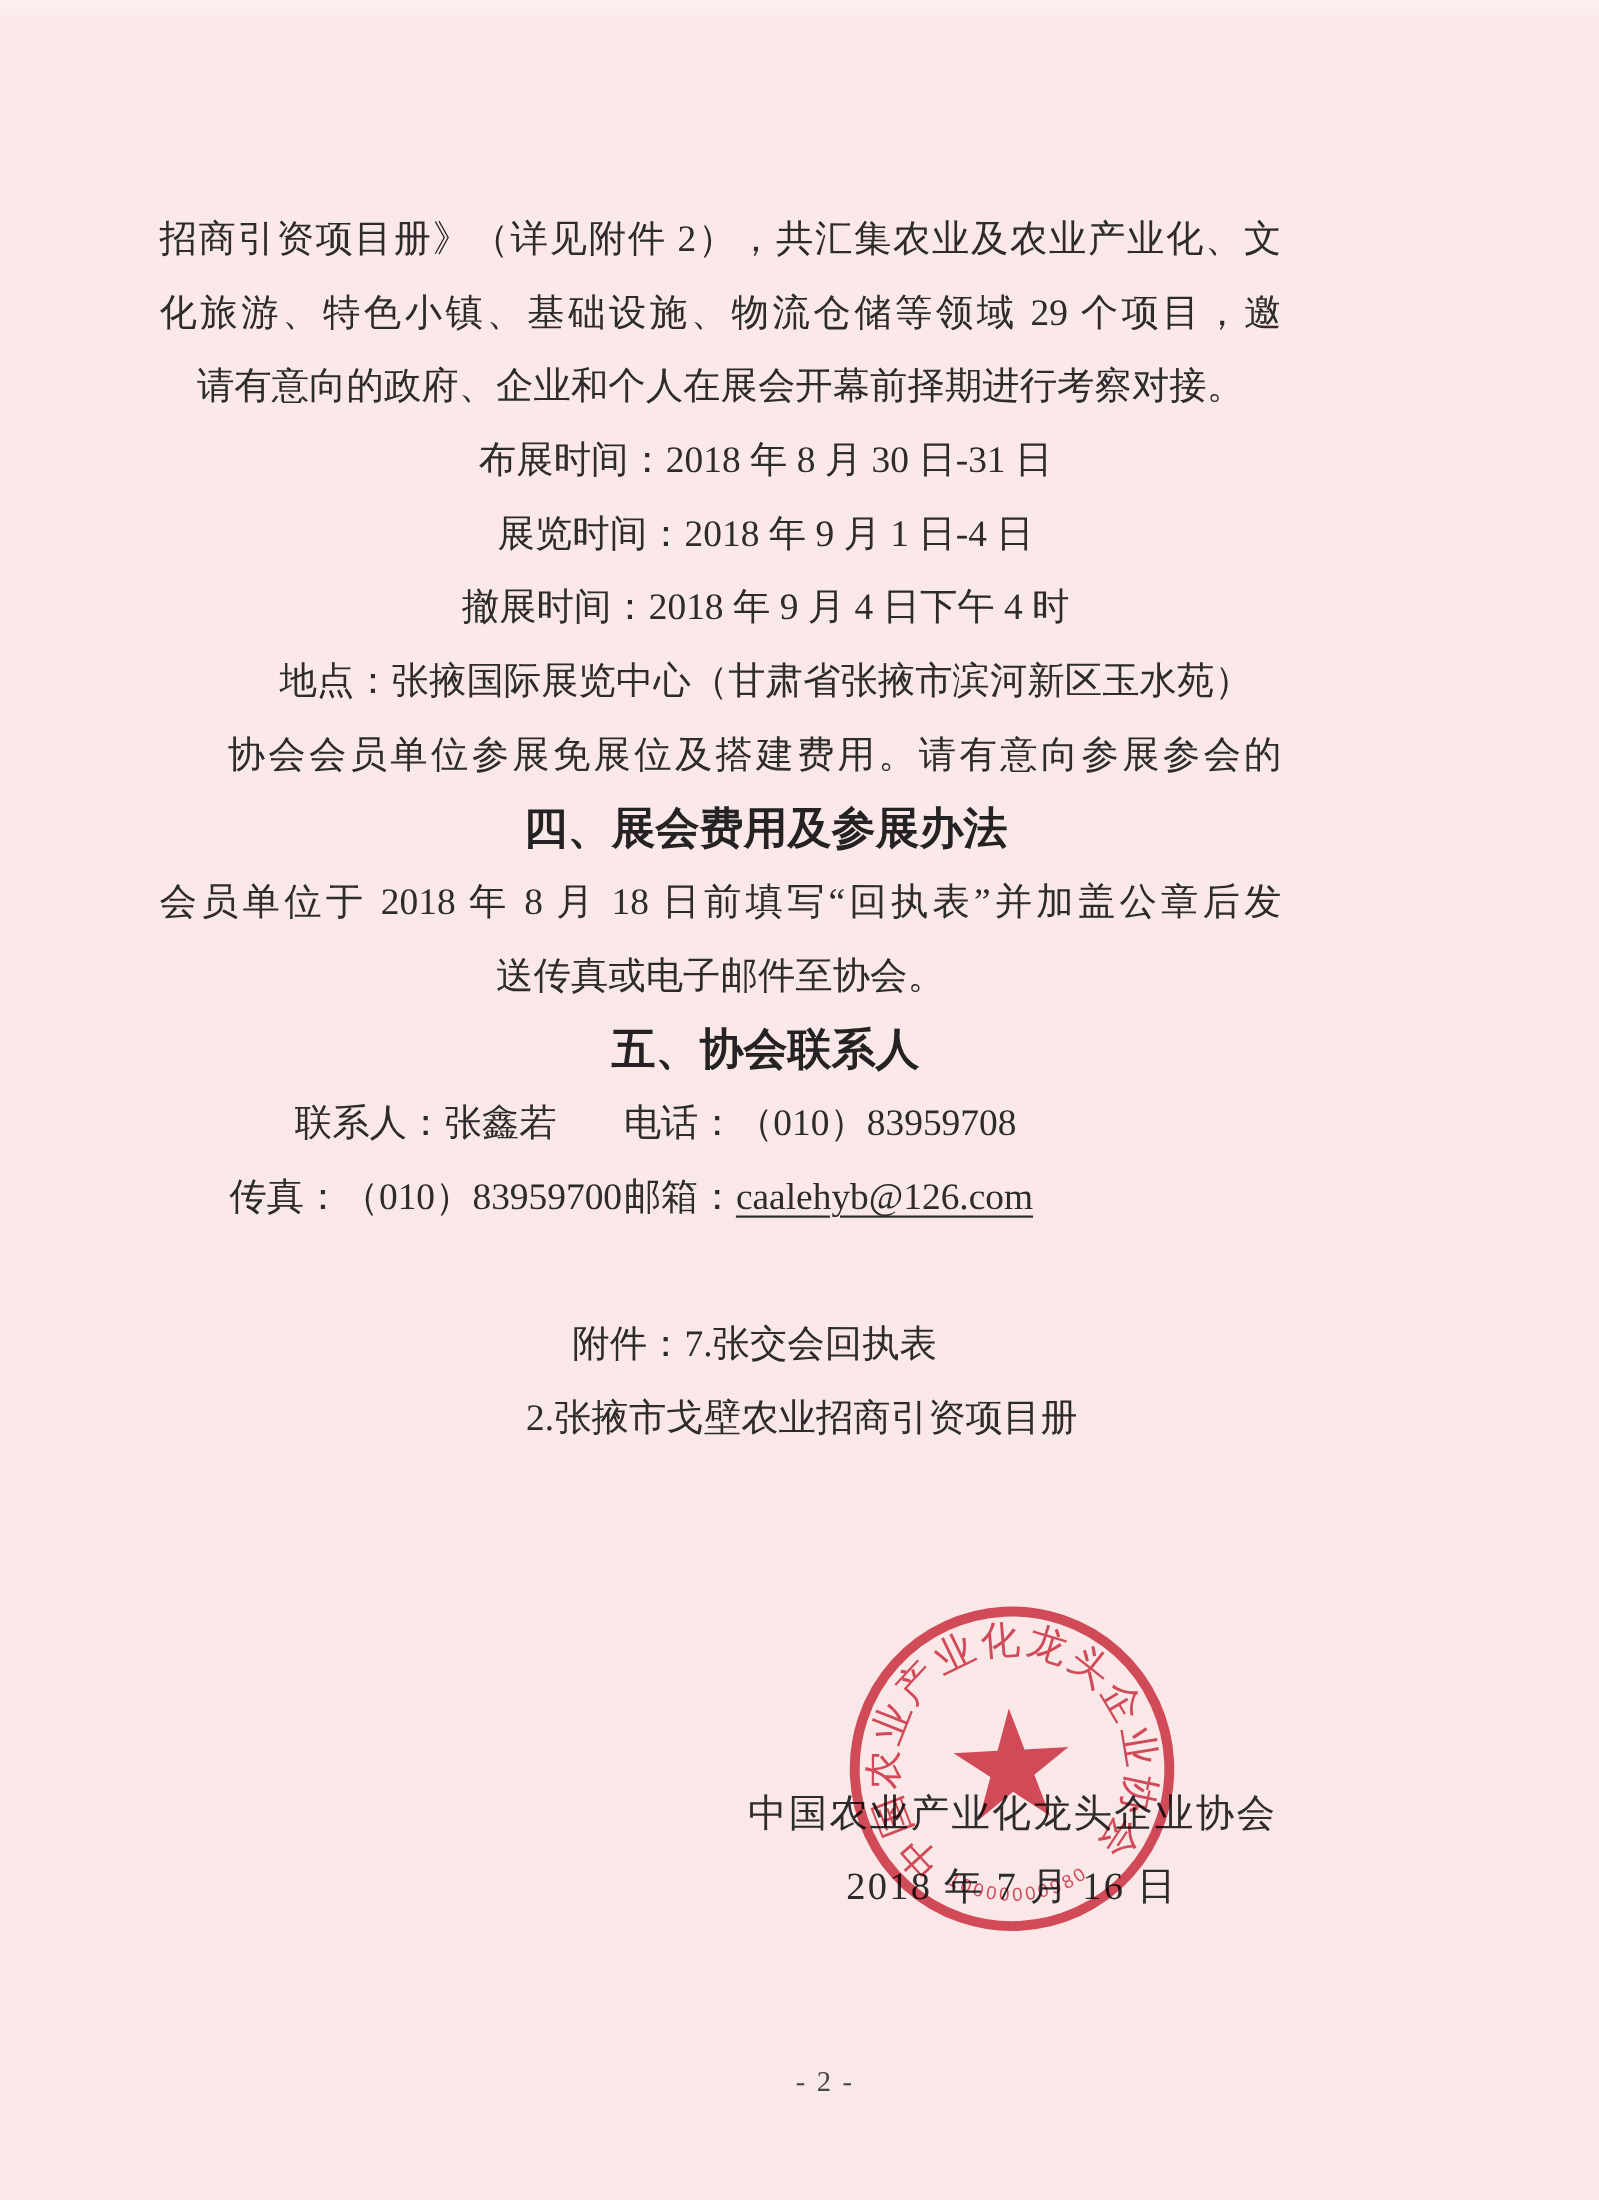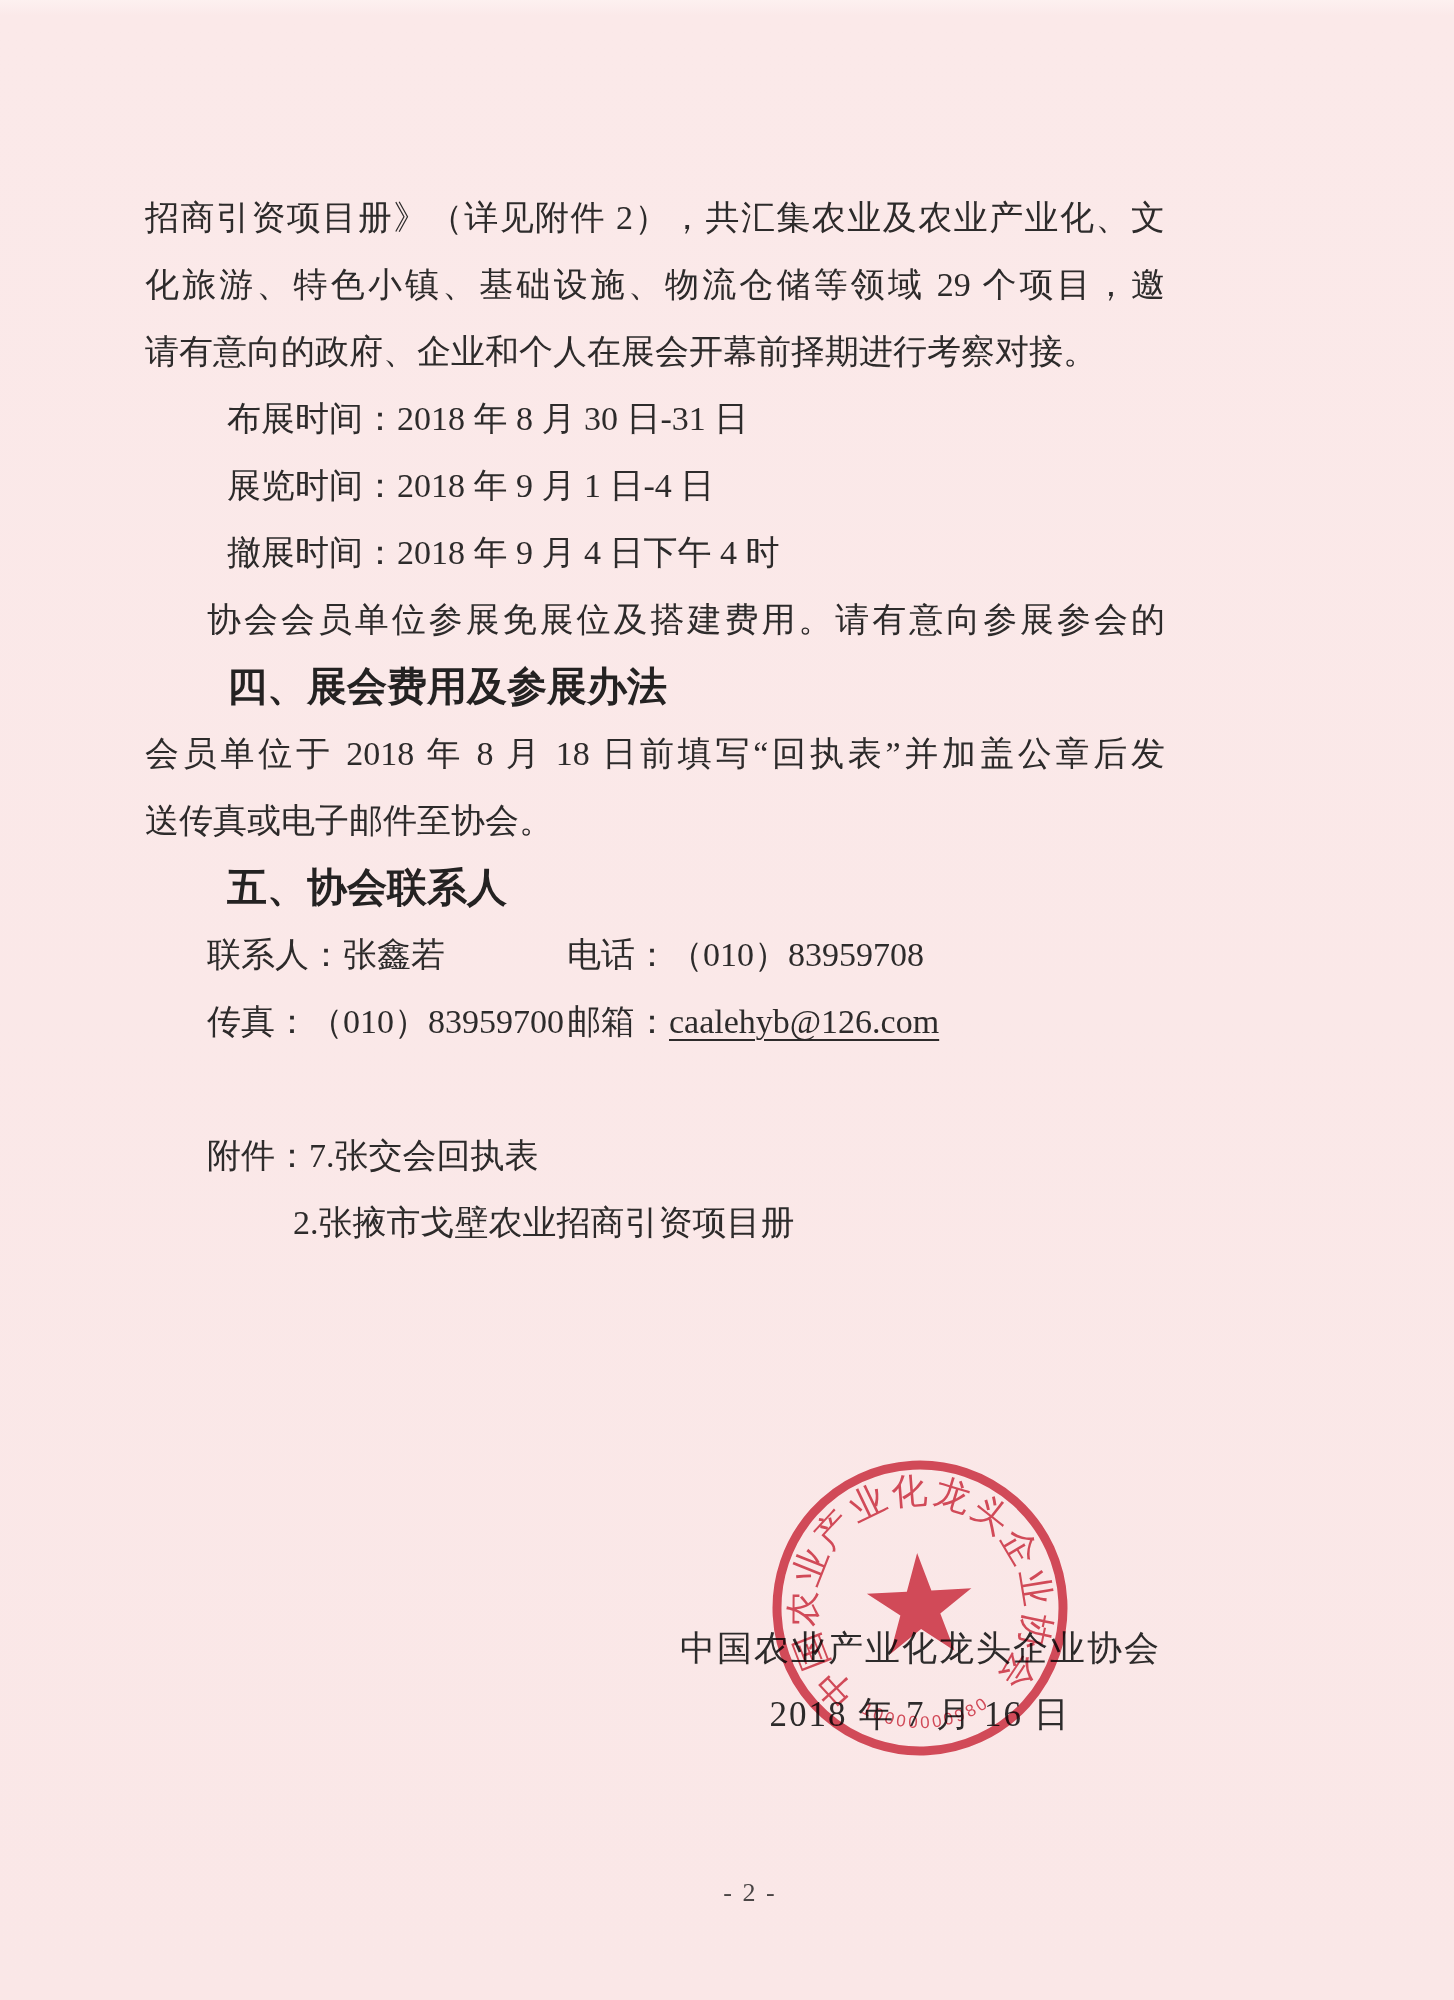--- a/index.html
+++ b/index.html
@@ -9,21 +9,21 @@
     margin:0 auto;
     background:linear-gradient(180deg,#fdf1f0 0,#fbe9e9 16px,#fae7e7 100%);
     font-family:"Liberation Serif","DejaVu Serif",serif;
     color:#2d2b2b;
     overflow:hidden;
   }
   .content {
     position:absolute; left:145px; top:184px; width:1020px;
     font-size:34px; line-height:67px;
   }
-  .line { height:67px; white-space:nowrap; }
+  .line { height:67px; white-space:nowrap;text-align:center; }
   .fill { white-space:normal; text-align:justify; text-align-last:justify; text-justify:inter-character; }
   .heading {
     font-family:"Liberation Sans","DejaVu Sans",sans-serif;
     font-weight:bold; font-size:40px; color:#242222;
   }
   .ind2h { padding-left:82px; }
   .ind2  { padding-left:62px; }
   .att2  { padding-left:148px; }
   .contact-row { display:flex; }
   .contact-row .col1 { width:360px; flex:0 0 360px; }
@@ -50,20 +50,21 @@
 <div class="page">
 
   <div class="content">
     <div class="line fill">招商引资项目册》（详见附件 2），共汇集农业及农业产业化、文</div>
     <div class="line fill">化旅游、特色小镇、基础设施、物流仓储等领域 29 个项目，邀</div>
     <div class="line">请有意向的政府、企业和个人在展会开幕前择期进行考察对接。</div>
 
     <div class="line ind2h">布展时间：2018 年 8 月 30 日-31 日</div>
     <div class="line ind2h">展览时间：2018 年 9 月 1 日-4 日</div>
     <div class="line ind2h">撤展时间：2018 年 9 月 4 日下午 4 时</div>
+    <div class="line ind2h">地点：张掖国际展览中心（甘肃省张掖市滨河新区玉水苑）</div>
 
     <div class="line fill ind2">协会会员单位参展免展位及搭建费用。请有意向参展参会的</div>
     <div class="line heading ind2h">四、展会费用及参展办法</div>
     <div class="line fill">会员单位于 2018 年 8 月 18 日前填写“回执表”并加盖公章后发</div>
     <div class="line">送传真或电子邮件至协会。</div>
 
     <div class="line heading ind2h">五、协会联系人</div>
 
     <div class="line ind2 contact-row">
       <span class="col1">联系人：张鑫若</span>

